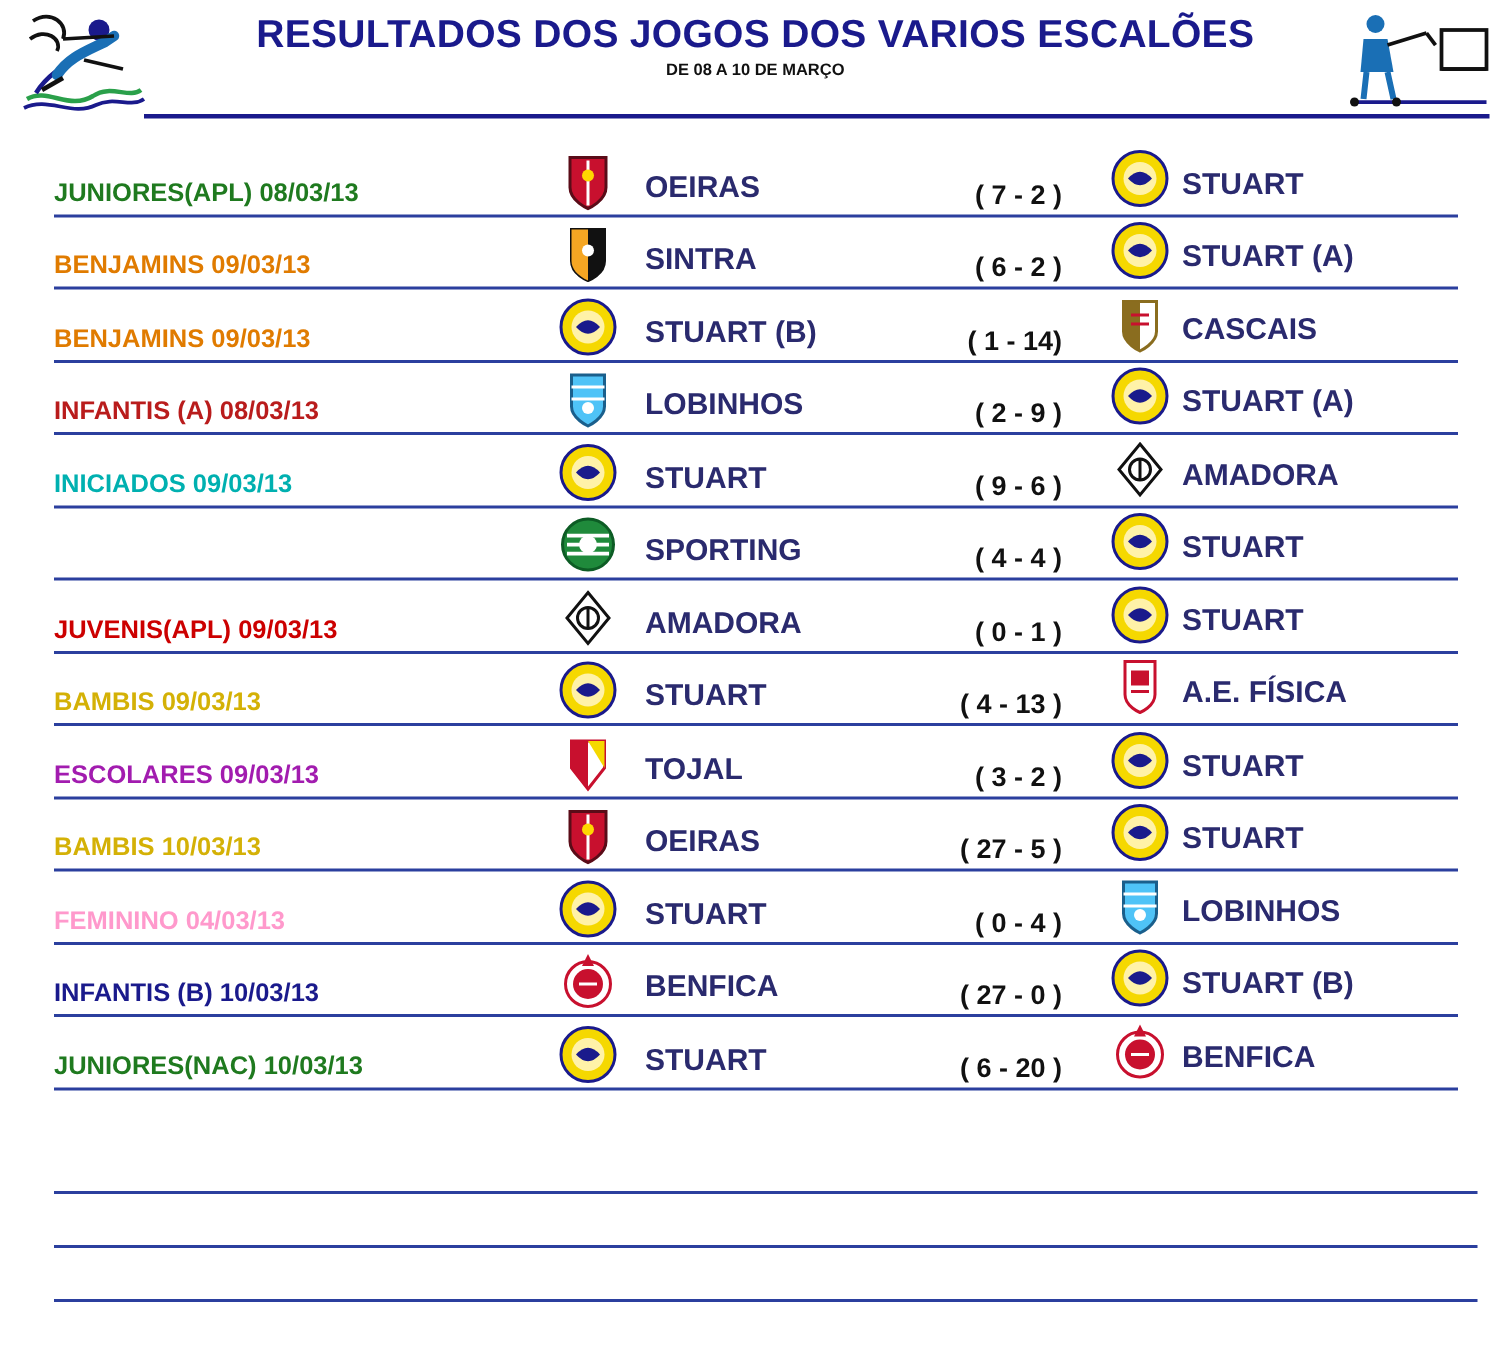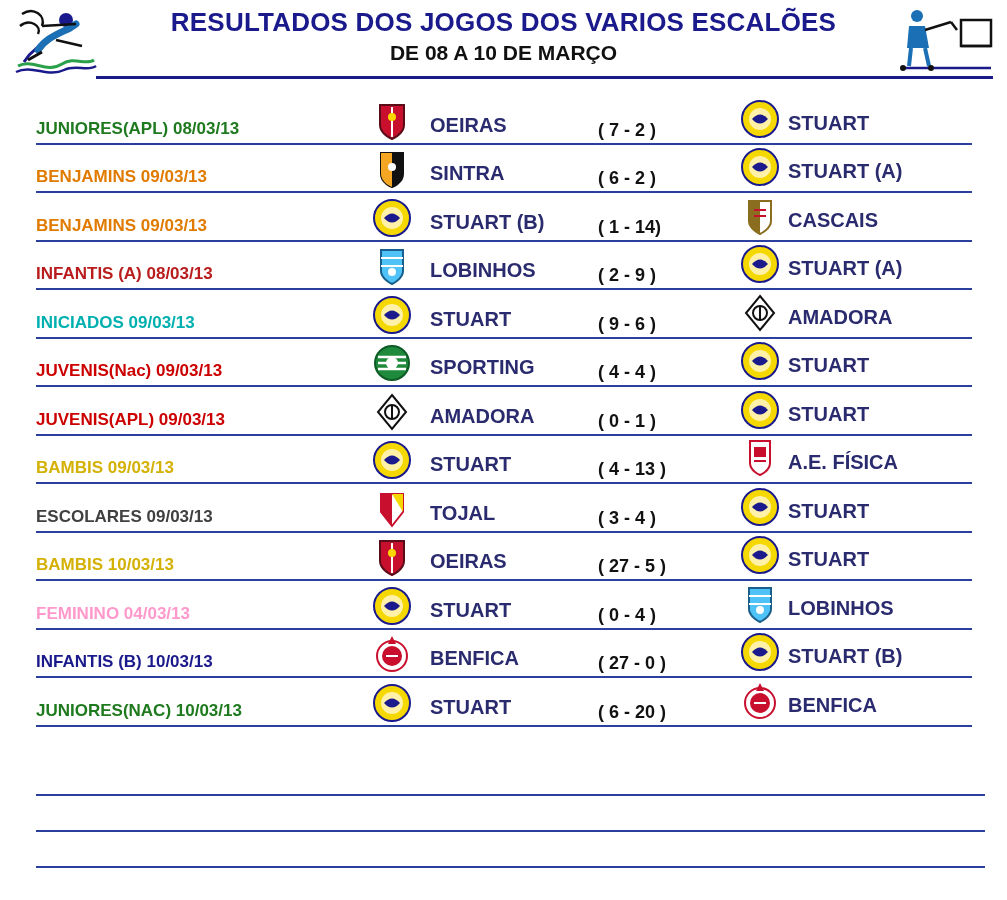--- a/index.html
+++ b/index.html
@@ -29,21 +29,21 @@
   }
   .header-title {
     font-size: 26px;
     font-weight: bold;
     color: #1a1a8c;
     letter-spacing: 0.2px;
     line-height: 1.1;
     white-space: nowrap;
   }
   .header-sub {
-    font-size: 21px;
+    font-size: 11px;
     font-weight: bold;
     color: #111111;
     margin-top: 4px;
   }
   .header-rule {
     position: absolute;
     left: 96px;
     right: 14px;
     top: 76px;
     height: 3px;
@@ -101,21 +101,21 @@
     font-weight: bold;
     color: #2a2a6e;
     white-space: nowrap;
     margin-left: 12px;
   }
   .score {
     position: absolute;
     left: 598px;
     bottom: 4px;
     width: 110px;
-    text-align: left;
+    text-align: right;
     font-size: 18px;
     font-weight: bold;
     color: #111;
     white-space: nowrap;
   }
   .team-away {
     position: absolute;
     left: 788px;
     bottom: 10px;
     font-size: 20px;
@@ -311,21 +311,20 @@
           <path d="M20 3 L34 20 L20 37 L6 20 Z" fill="#fff" stroke="#111" stroke-width="2"></path>
           <circle cx="20" cy="20" r="7" fill="none" stroke="#111" stroke-width="2"></circle>
           <path d="M20 13 v14" stroke="#111" stroke-width="2"></path>
         </svg>
     </div>
     <div class="team-away">AMADORA</div>
     <div class="line"></div>
   </div>
 
   <div class="row">
-    <div class="cat" style="color:#cc0000">JUVENIS(Nac) 09/03/13</div>
     <div class="crest crest-home">
       <svg viewBox="0 0 40 40" width="40" height="40">
           <circle cx="20" cy="20" r="17" fill="#1f8a3b" stroke="#0d5c25" stroke-width="2"></circle>
           <path d="M6 14 h28 M6 20 h28 M6 26 h28" stroke="#fff" stroke-width="2.5"></path>
           <circle cx="20" cy="20" r="6" fill="#fff"></circle>
         </svg>
     </div>
     <div class="team-home">SPORTING</div>
     <div class="score">( 4 - 4 )</div>
     <div class="crest crest-away">
@@ -377,30 +376,30 @@
           <path d="M10 3 h20 v22 c0 8 -10 12 -10 12 S10 33 10 25 Z" fill="#fff" stroke="#c8102e" stroke-width="2"></path>
           <path d="M14 9 h12 v10 h-12 Z" fill="#c8102e"></path>
           <path d="M14 23 h12" stroke="#c8102e" stroke-width="2"></path>
         </svg>
     </div>
     <div class="team-away">A.E. FÍSICA</div>
     <div class="line"></div>
   </div>
 
   <div class="row">
-    <div class="cat" style="color:#404040">ESCOLARES 09/03/13</div>
+    <div class="cat" style="color:#a21caf">ESCOLARES 09/03/13</div>
     <div class="crest crest-home">
       <svg viewBox="0 0 40 40" width="40" height="40">
           <path d="M9 5 h22 v18 l-11 14 L9 23 Z" fill="#fff" stroke="#c8102e" stroke-width="2"></path>
           <path d="M9 5 h11 v32 L9 23 Z" fill="#c8102e"></path>
           <path d="M20 5 h11 v18" fill="#f5d800"></path>
         </svg>
     </div>
     <div class="team-home">TOJAL</div>
-    <div class="score">( 3 - 4 )</div>
+    <div class="score">( 3 - 2 )</div>
     <div class="crest crest-away">
       <svg viewBox="0 0 40 40" width="40" height="40">
           <circle cx="20" cy="20" r="18" fill="#f5d800" stroke="#1a1a8c" stroke-width="2"></circle>
           <circle cx="20" cy="20" r="11" fill="#fff2a8"></circle>
           <path d="M12 20 q8 -9 16 0 q-8 9 -16 0" fill="#1a1a8c"></path>
         </svg>
     </div>
     <div class="team-away">STUART</div>
     <div class="line"></div>
   </div>

